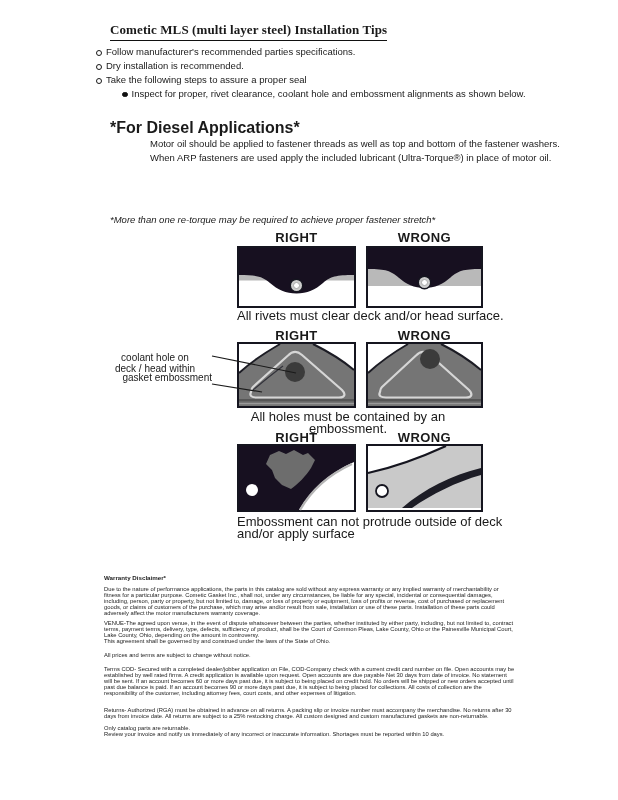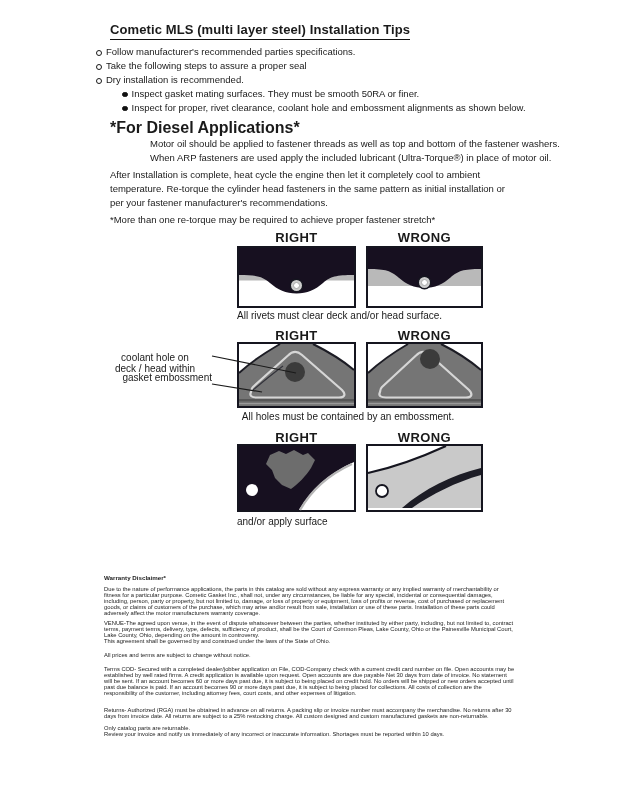--- a/index.html
+++ b/index.html
@@ -1,30 +1,30 @@
 <!DOCTYPE html>
 <html><head>
 <meta charset="utf-8">
 <style>
   html,body{margin:0;padding:0;background:#fff;}
   .page{position:relative;width:618px;height:800px;background:#ffffff;
         font-family:"Liberation Sans",sans-serif;color:#1a1a1a;overflow:hidden;}
   .abs{position:absolute;}
   .title{left:110px;top:22px;font-size:13px;font-weight:bold;
-         border-bottom:1.6px solid #111;padding-bottom:2px;letter-spacing:.1px;}
+         border-bottom:1.6px solid #111;padding-bottom:2px;letter-spacing:.1px;font-family:Liberation Serif, serif;}
   .bullets{left:96px;top:45px;width:474px;font-size:9.5px;line-height:14px;}
   .b{display:flex;align-items:flex-start;}
   .dot{flex:none;width:4px;height:4px;border:1px solid #1a1a1a;border-radius:50%;
        margin:4.6px 4px 0 0;background:#fff;}
   .b.sub{margin-left:26px;}
   .b.sub .dot{width:3.6px;height:3.6px;background:#111;border-color:#111;}
   .h2{left:110px;top:119px;font-size:16px;font-weight:bold;}
   .para{left:110px;width:410px;font-size:9.5px;line-height:14px;}
   .rw{font-size:13px;font-weight:bold;text-align:center;letter-spacing:.4px;}
-  .cap{font-size:10px;line-height:12px;}
+  .cap{font-size:13px;line-height:12px;}
   .lbl{font-size:10px;line-height:11px;text-align:right;width:114px;left:98px;}
   .box{display:block;}
   .disc{left:104px;width:412px;font-size:5.8px;line-height:5.95px;color:#222;}
   .disc.hd{font-weight:bold;font-size:6.2px;}
   .footer{left:388px;top:801px;font-size:13.5px;color:#0c4a6e;letter-spacing:.3px;}
   p{margin:0;}
 </style>
 </head>
 <body>
 
@@ -32,40 +32,35 @@
 
   <div class="abs title">Cometic MLS (multi layer steel) Installation Tips</div>
 
   <div class="abs bullets">
     <div class="b">
       <span class="dot"></span>
       <span>Follow manufacturer's recommended parties specifications.</span>
     </div>
     <div class="b">
       <span class="dot"></span>
-      <span>Take the following steps to assure a proper seal</span>
+      <span>Dry installation is recommended.</span>
     </div>
     <div class="b">
       <span class="dot"></span>
-      <span>Dry installation is recommended.</span>
-    </div>
-    <div class="b sub">
-      <span class="dot"></span>
-      <span>Inspect gasket mating surfaces.  They must be smooth 50RA or finer.</span>
+      <span>Take the following steps to assure a proper seal</span>
     </div>
     <div class="b sub">
       <span class="dot"></span>
       <span>Inspect for proper, rivet clearance, coolant hole and embossment alignments as shown below.</span>
     </div>
   </div>
 
   <div class="abs h2">*For Diesel Applications*</div>
   <div class="abs para" style="top:137px;margin-left:40px;">Motor oil should be applied to fastener threads as well as top and bottom of the fastener washers. When ARP fasteners are used apply the included lubricant (Ultra-Torque®) in place of motor oil.</div>
-  <div class="abs para" style="top:168px;">After Installation is complete, heat cycle the engine then let it completely cool to ambient temperature. Re-torque the cylinder head fasteners in the same pattern as initial installation or per your fastener manufacturer's recommendations.</div>
-  <div class="abs para" style="top:213px;">*More than one re-torque may be required to achieve proper fastener stretch*</div>
+  <div class="abs para" style="top:213px;font-style:italic;">*More than one re-torque may be required to achieve proper fastener stretch*</div>
 
   <div class="abs rw" style="left:237px;top:230px;width:119px;">RIGHT</div>
   <div class="abs rw" style="left:366px;top:230px;width:117px;">WRONG</div>
 
   <svg class="abs box" style="left:237px;top:246px;" width="119" height="62" viewBox="0 0 119 62">
     <rect x="1" y="1" width="117" height="60" fill="#ffffff" stroke="#15151f" stroke-width="2"></rect>
     <rect x="2" y="28" width="115" height="6.5" fill="#b9b9b9"></rect>
     <path d="M2 2 H117 V29 C99 29 93.5 30.5 86 37 C78.5 43.5 70 47.5 59.5 47.5 C49 47.5 40.5 43.5 33 37 C25.5 30.5 20 29 2 29 Z" fill="#171020"></path>
     <circle cx="59.5" cy="39.5" r="6.2" fill="#cdcdcd" stroke="#15151f" stroke-width="1.4"></circle>
     <circle cx="59.5" cy="39.5" r="3" fill="#ffffff" stroke="#999999" stroke-width="0.8"></circle>
@@ -133,20 +128,21 @@
 
   <svg class="abs box" style="left:366px;top:444px;" width="117" height="68" viewBox="0 0 117 68">
     <rect x="1" y="1" width="115" height="66" fill="#ffffff" stroke="#15151f" stroke-width="2"></rect>
     <path d="M2 29 C30 23 56 13 80 2 H115 V64 H2 Z" fill="#c9c9c9"></path>
     <path d="M2 29 C30 23 56 13 80 2" fill="none" stroke="#15151f" stroke-width="2"></path>
     <path d="M36 64 C58 45 86 31 115 24 L115 31 C90 38 66 50 46 64 Z" fill="#1d1d26"></path>
     <circle cx="16" cy="47" r="6" fill="#ffffff" stroke="#15151f" stroke-width="1.8"></circle>
   </svg>
 
   <div class="abs cap" style="left:237px;top:516px;">
+    <div>Embossment can not protrude outside of deck</div>
     <div>and/or apply surface</div>
   </div>
 
   <div class="abs disc hd" style="top:575px;">Warranty Disclaimer*</div>
   <div class="abs disc" style="top:587px;">Due to the nature of performance applications, the parts in this catalog are sold without any express warranty or any implied warranty of merchantability or fitness for a particular purpose.  Cometic Gasket Inc., shall not, under any circumstances, be liable for any special, incidental or consequential damages, including, person, party or property, but not limited to, damage, or loss of property or equipment, loss of profits or revenue, cost of purchased or replacement goods, or claims of customers of the purchase, which may arise and/or result from sale, installation or use of these parts.  Installation of these parts could adversely affect the motor manufacturers warranty coverage.</div>
   <div class="abs disc" style="top:621px;">
     <p>VENUE-The agreed upon venue, in the event of dispute whatsoever between the parties, whether instituted by either party, including, but not limited to, contract terms, payment terms, delivery, type, defects, sufficiency of product, shall be the Court of Common Pleas, Lake County, Ohio or the Painesville Municipal Court, Lake County, Ohio, depending on the amount in controversy.</p>
     <p>This agreement shall be governed by and construed under the laws of the State of Ohio.</p>
   </div>
   <div class="abs disc" style="top:653px;">All prices and terms are subject to change without notice.</div>

